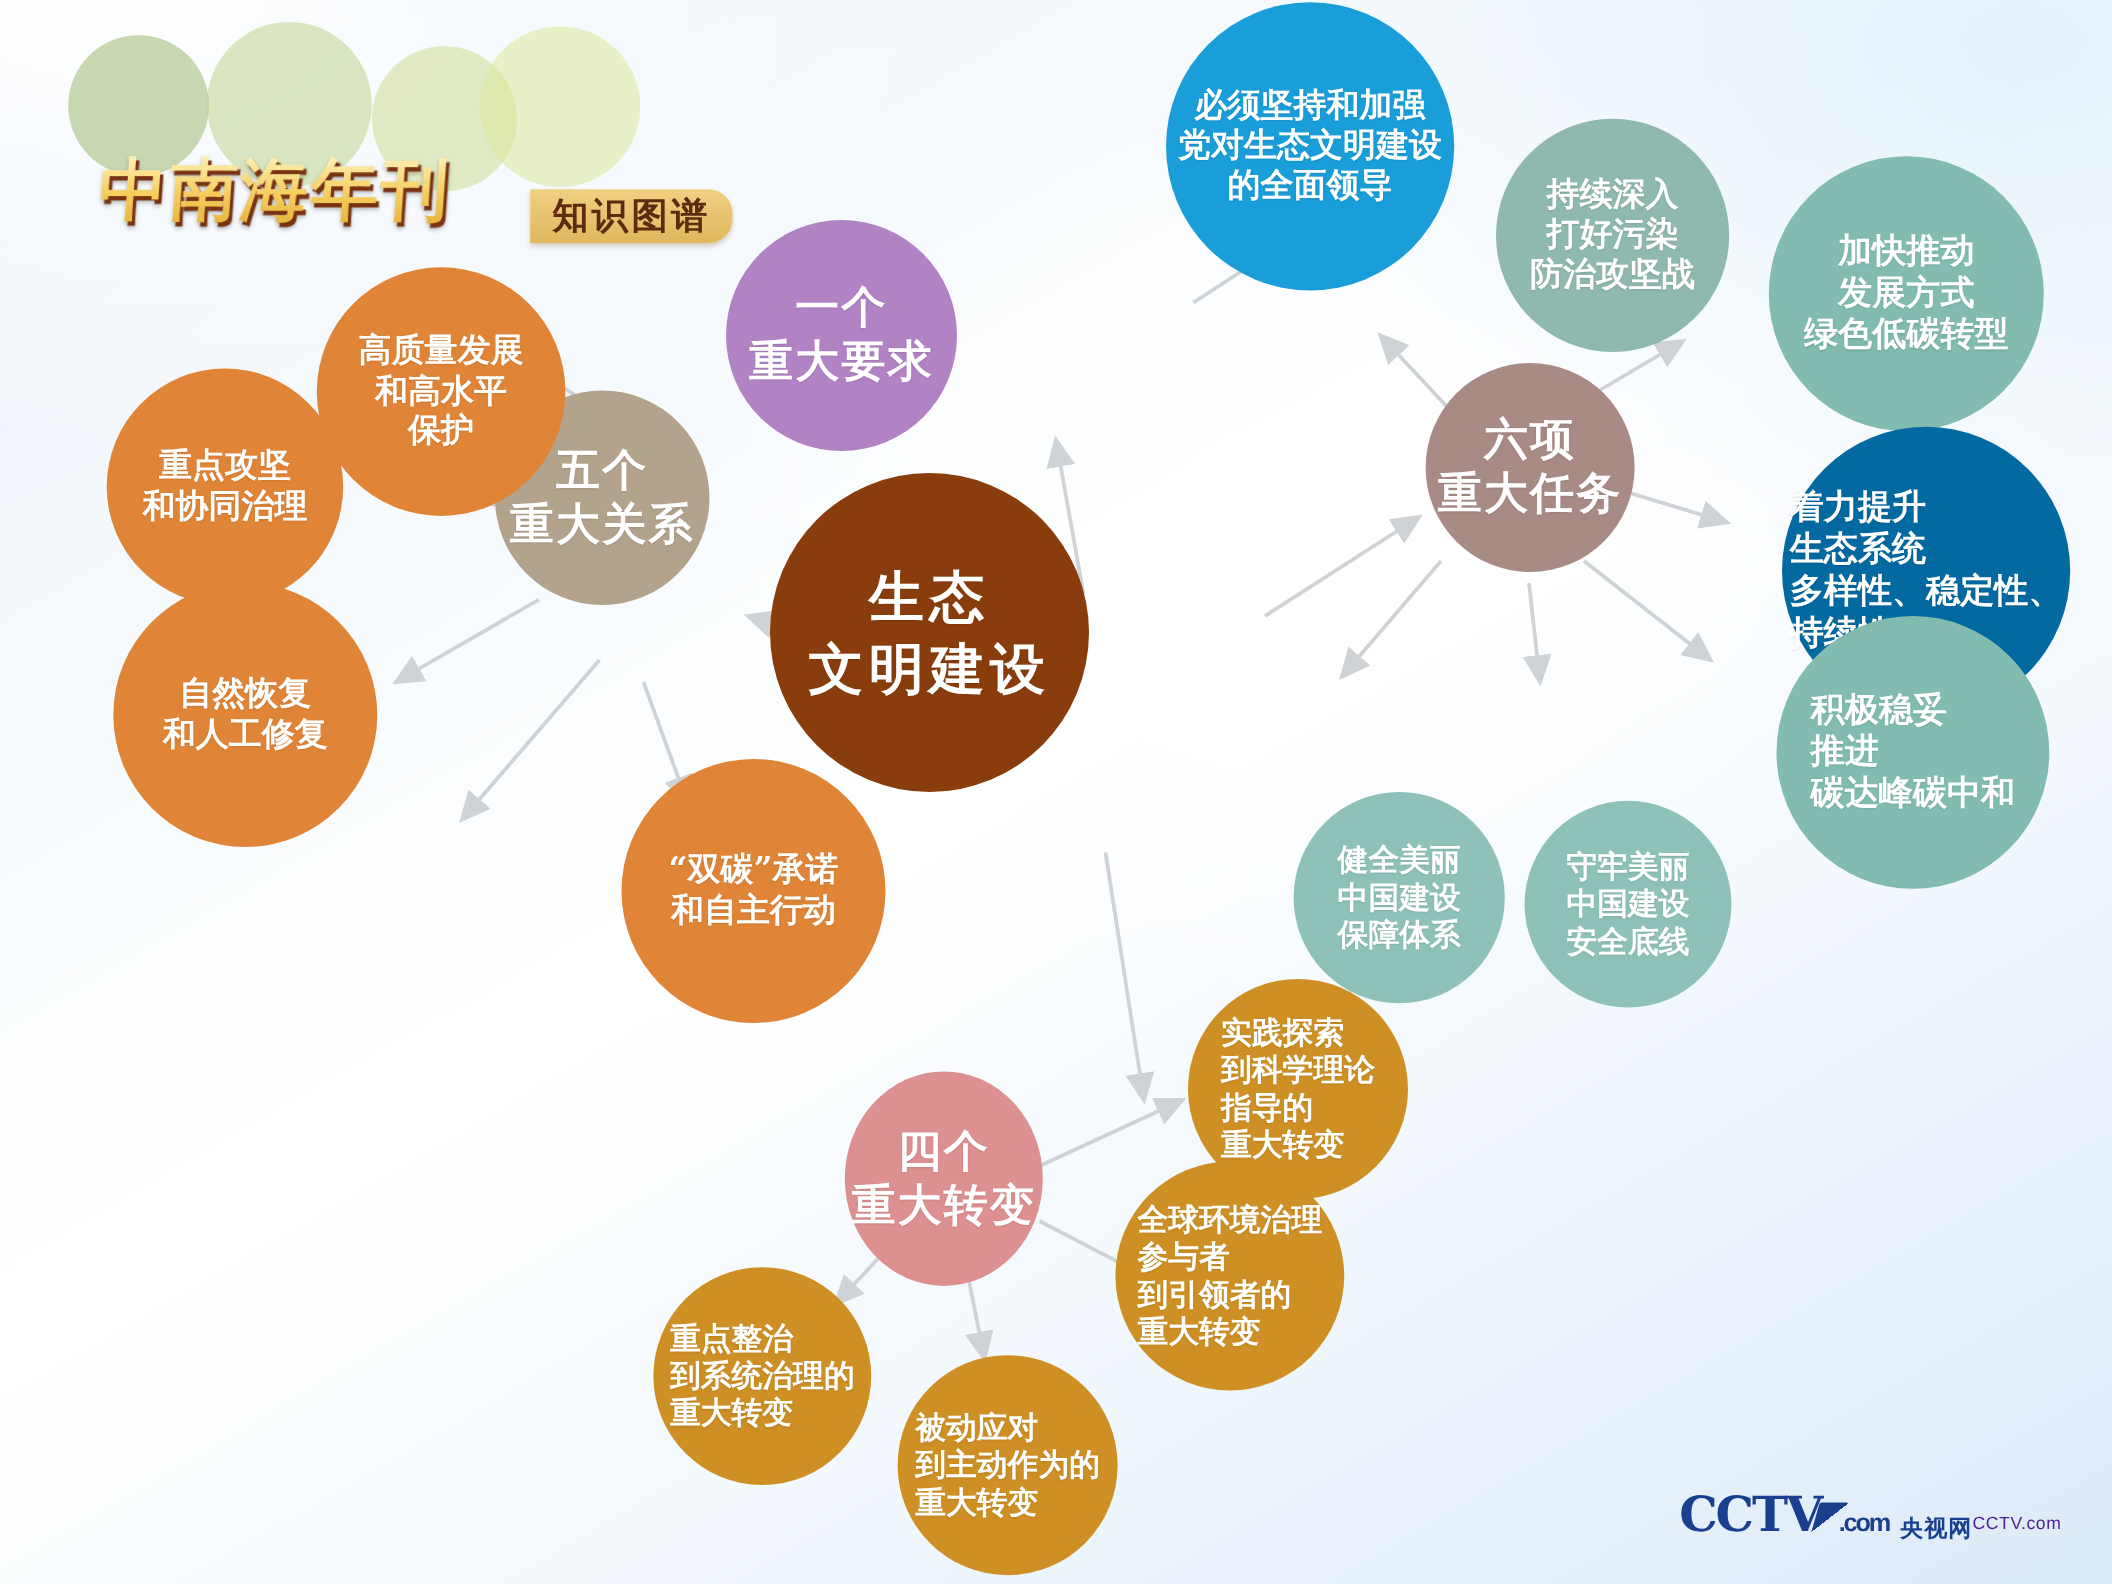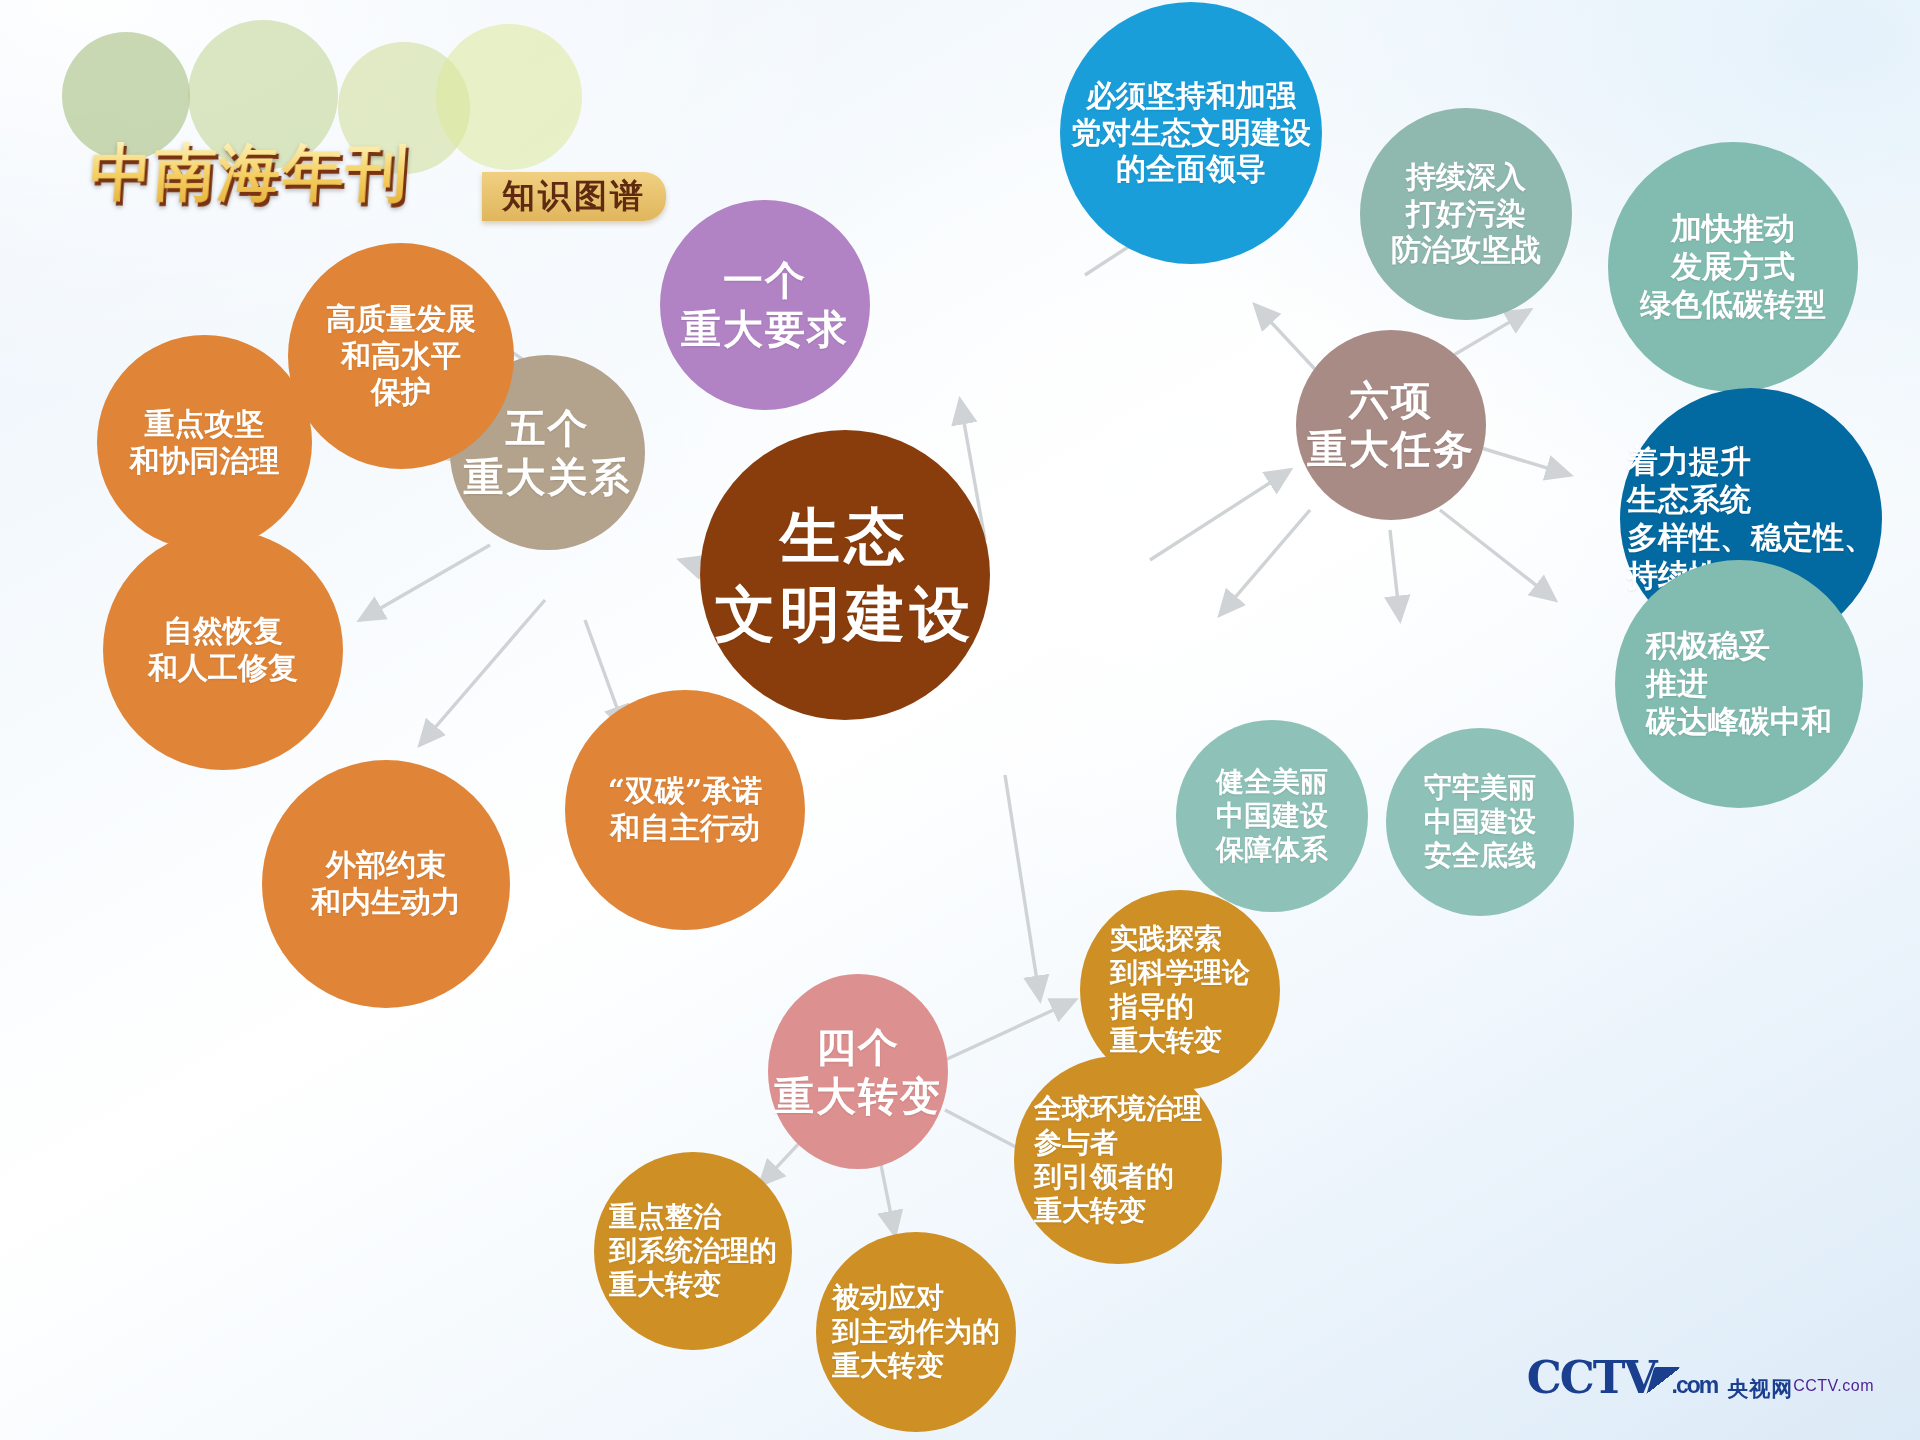--- a/index.html
+++ b/index.html
@@ -52,21 +52,21 @@
   
   .graph{position:absolute;inset:0;}
   svg.edges{position:absolute;inset:0;width:1920px;height:1440px;}
   .node{position:absolute;border-radius:50%;display:flex;align-items:center;justify-content:center;text-align:center;color:#fff;box-sizing:border-box;}
   .node .txt{
     font-family:"DejaVu Serif","Liberation Serif",serif;
     font-weight:bold;line-height:1.22;white-space:pre-line;
     text-shadow:0 1px 2px rgba(0,0,0,.10);
     padding:0 6px;
   }
-  .node.center .txt{font-size:60px;letter-spacing:5px;line-height:1.3;}
+  .node.center .txt{font-size:50px;letter-spacing:5px;line-height:1.3;}
   .node.hub .txt{font-size:40px;letter-spacing:2px;}
   .node.leaf .txt{font-size:30px;}
   .node.leaf.small .txt{font-size:28px;}
   .node.wide .txt{font-size:31px;}
   .node.leaf.left-align .txt,.node.hub.left-align .txt{text-align:left;}
 
   
   .cctv{position:absolute;right:46px;bottom:40px;display:flex;align-items:flex-end;gap:10px;}
   .cctv .mark{font-family:"DejaVu Serif","Liberation Serif",serif;font-size:44px;font-weight:bold;color:#1b3f8f;letter-spacing:-2px;line-height:1;position:relative;}
   .cctv .mark .swoosh{display:inline-block;width:26px;height:30px;margin-left:-6px;vertical-align:-4px;
@@ -211,24 +211,20 @@
     <div class="txt left">高质量发展
 和高水平
 保护</div>
   </div>
 
   <div class="node leaf" style="left:103px;top:530px;width:240px;height:240px;background:#e08537;">
     <div class="txt">自然恢复
 和人工修复</div>
   </div>
 
-  <div class="node leaf" style="left:262px;top:760px;width:248px;height:248px;background:#e08537;">
-    <div class="txt">外部约束
-和内生动力</div>
-  </div>
 
   <div class="node leaf" style="left:565px;top:690px;width:240px;height:240px;background:#e08537;">
     <div class="txt">“双碳”承诺
 和自主行动</div>
   </div>
 
   <div class="node leaf small left-align" style="left:1080px;top:890px;width:200px;height:200px;background:#ce9024;">
     <div class="txt">实践探索
 到科学理论
 指导的

